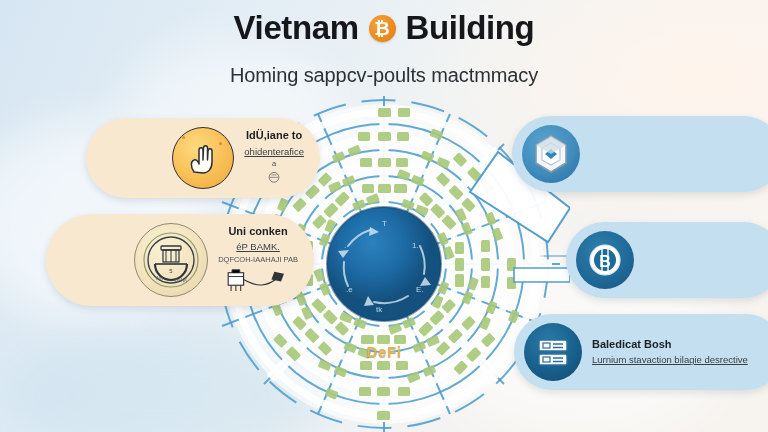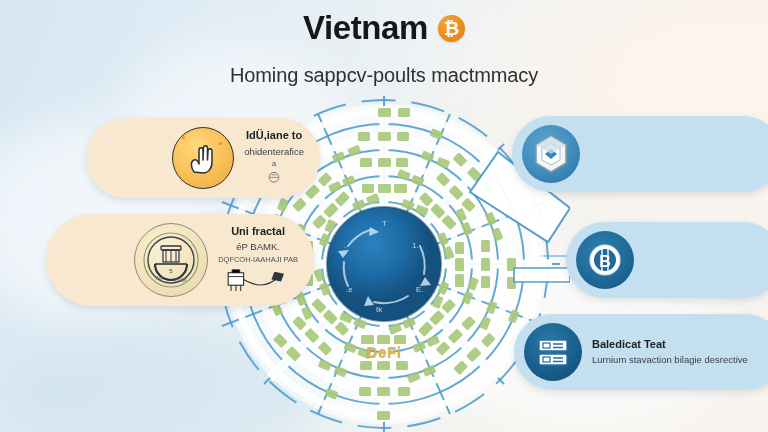--- a/index.html
+++ b/index.html
@@ -132,20 +132,21 @@
     font-weight: bold;
     color: #1b2024;
     margin-bottom: 2px;
     line-height: 1.25;
     white-space: nowrap;
   }
   .card-desc {
     font-size: 9.5px;
     color: #3a4146;
     line-height: 1.38;
+    text-decoration: underline;
   }
   .card-sub {
     font-size: 7.5px;
     color: #4a5158;
     line-height: 1.3;
     margin-top: 1px;
   }
 
   
   .card.warm .card-body { text-align: center; }
@@ -206,20 +207,21 @@
 
   <div class="bg-blob blob-a"></div>
   <div class="bg-blob blob-b"></div>
   <div class="bg-blob blob-c"></div>
   <div class="bg-blob blob-d"></div>
 
   <div class="header">
     <div class="title-row">
       <span class="title-text">Vietnam</span>
       <span class="btc-badge">₿</span>
+      <span class="title-text">Building</span>
     </div>
     <div class="subtitle">Homing sappcv-poults mactmmacy</div>
   </div>
 
   <div class="hub-wrap">
     <svg viewBox="0 0 372 336">
       <defs>
         <clipPath id="wedgeClip">
           <path d="M186 168 L186 -40 A208 208 0 0 1 392 168 Z
                    M186 168 L392 168 A208 208 0 0 1 186 376 Z
@@ -497,21 +499,21 @@
         <rect x="22" y="20" width="16" height="12" fill="none" stroke="#2f343a" stroke-width="1.2"></rect>
         <path d="M25 20 v12 M30 20 v12 M35 20 v12" stroke="#2f343a" stroke-width="1"></path>
         <path d="M14 34 A16 16 0 0 0 46 34" fill="none" stroke="#2f343a" stroke-width="2.2"></path>
         <path d="M14 34 h32" stroke="#2f343a" stroke-width="1.6"></path>
         <text x="30" y="43" font-size="6" text-anchor="middle" fill="#3c4148" font-family="Liberation Sans, sans-serif">5</text>
         <text x="15" y="50" font-size="4.5" fill="#5b6068" font-family="Liberation Sans, sans-serif">AM</text>
         <text x="34" y="52" font-size="4.5" fill="#5b6068" font-family="Liberation Sans, sans-serif">BANK</text>
       </svg>
     </div>
     <div class="card-body">
-      <div class="card-title">Uni fractal</div>
+      <div class="card-title">Uni conken</div>
       <div class="card-desc">éP BAMK.</div>
       <div class="card-sub">DQFCOH-IAAHAJI PAB</div>
       <svg viewBox="0 0 70 26" width="68" height="25" style="margin-top:2px;">
         <rect x="4" y="7" width="16" height="13" fill="#ffffff" stroke="#2f343a" stroke-width="1.2"></rect>
         <path d="M4 11 h16 M8 7 v-3 h8 v3" stroke="#2f343a" stroke-width="1"></path>
         <path d="M7 20 v6 M12 20 v6 M17 20 v6" stroke="#2f343a" stroke-width="1.1"></path>
         <path d="M20 14 C34 22 44 22 56 12" fill="none" stroke="#2f343a" stroke-width="1.2"></path>
         <path d="M52 6 l10 2 -3 8 -10 -2 z" fill="#2f343a"></path>
       </svg>
     </div>
@@ -547,18 +549,18 @@
       <svg viewBox="0 0 44 44" width="44" height="44">
         <rect x="8" y="10" width="28" height="11" rx="1.5" fill="#ffffff" stroke="#2a6d9e" stroke-width="1.4"></rect>
         <rect x="8" y="24" width="28" height="11" rx="1.5" fill="#ffffff" stroke="#2a6d9e" stroke-width="1.4"></rect>
         <rect x="12" y="13" width="7" height="5" fill="none" stroke="#2a6d9e" stroke-width="1.2"></rect>
         <path d="M22 14 h10 M22 17.5 h10" stroke="#2a6d9e" stroke-width="1.4"></path>
         <rect x="12" y="27" width="7" height="5" fill="none" stroke="#2a6d9e" stroke-width="1.2"></rect>
         <path d="M22 28 h10 M22 31.5 h10" stroke="#2a6d9e" stroke-width="1.4"></path>
       </svg>
     </div>
     <div class="card-body">
-      <div class="card-title">Baledicat Teat</div>
+      <div class="card-title">Baledicat Bosh</div>
       <div class="card-desc">Lurnium stavaction bilagie desrective</div>
     </div>
   </div>
 
 </div>
 
 </body></html>

